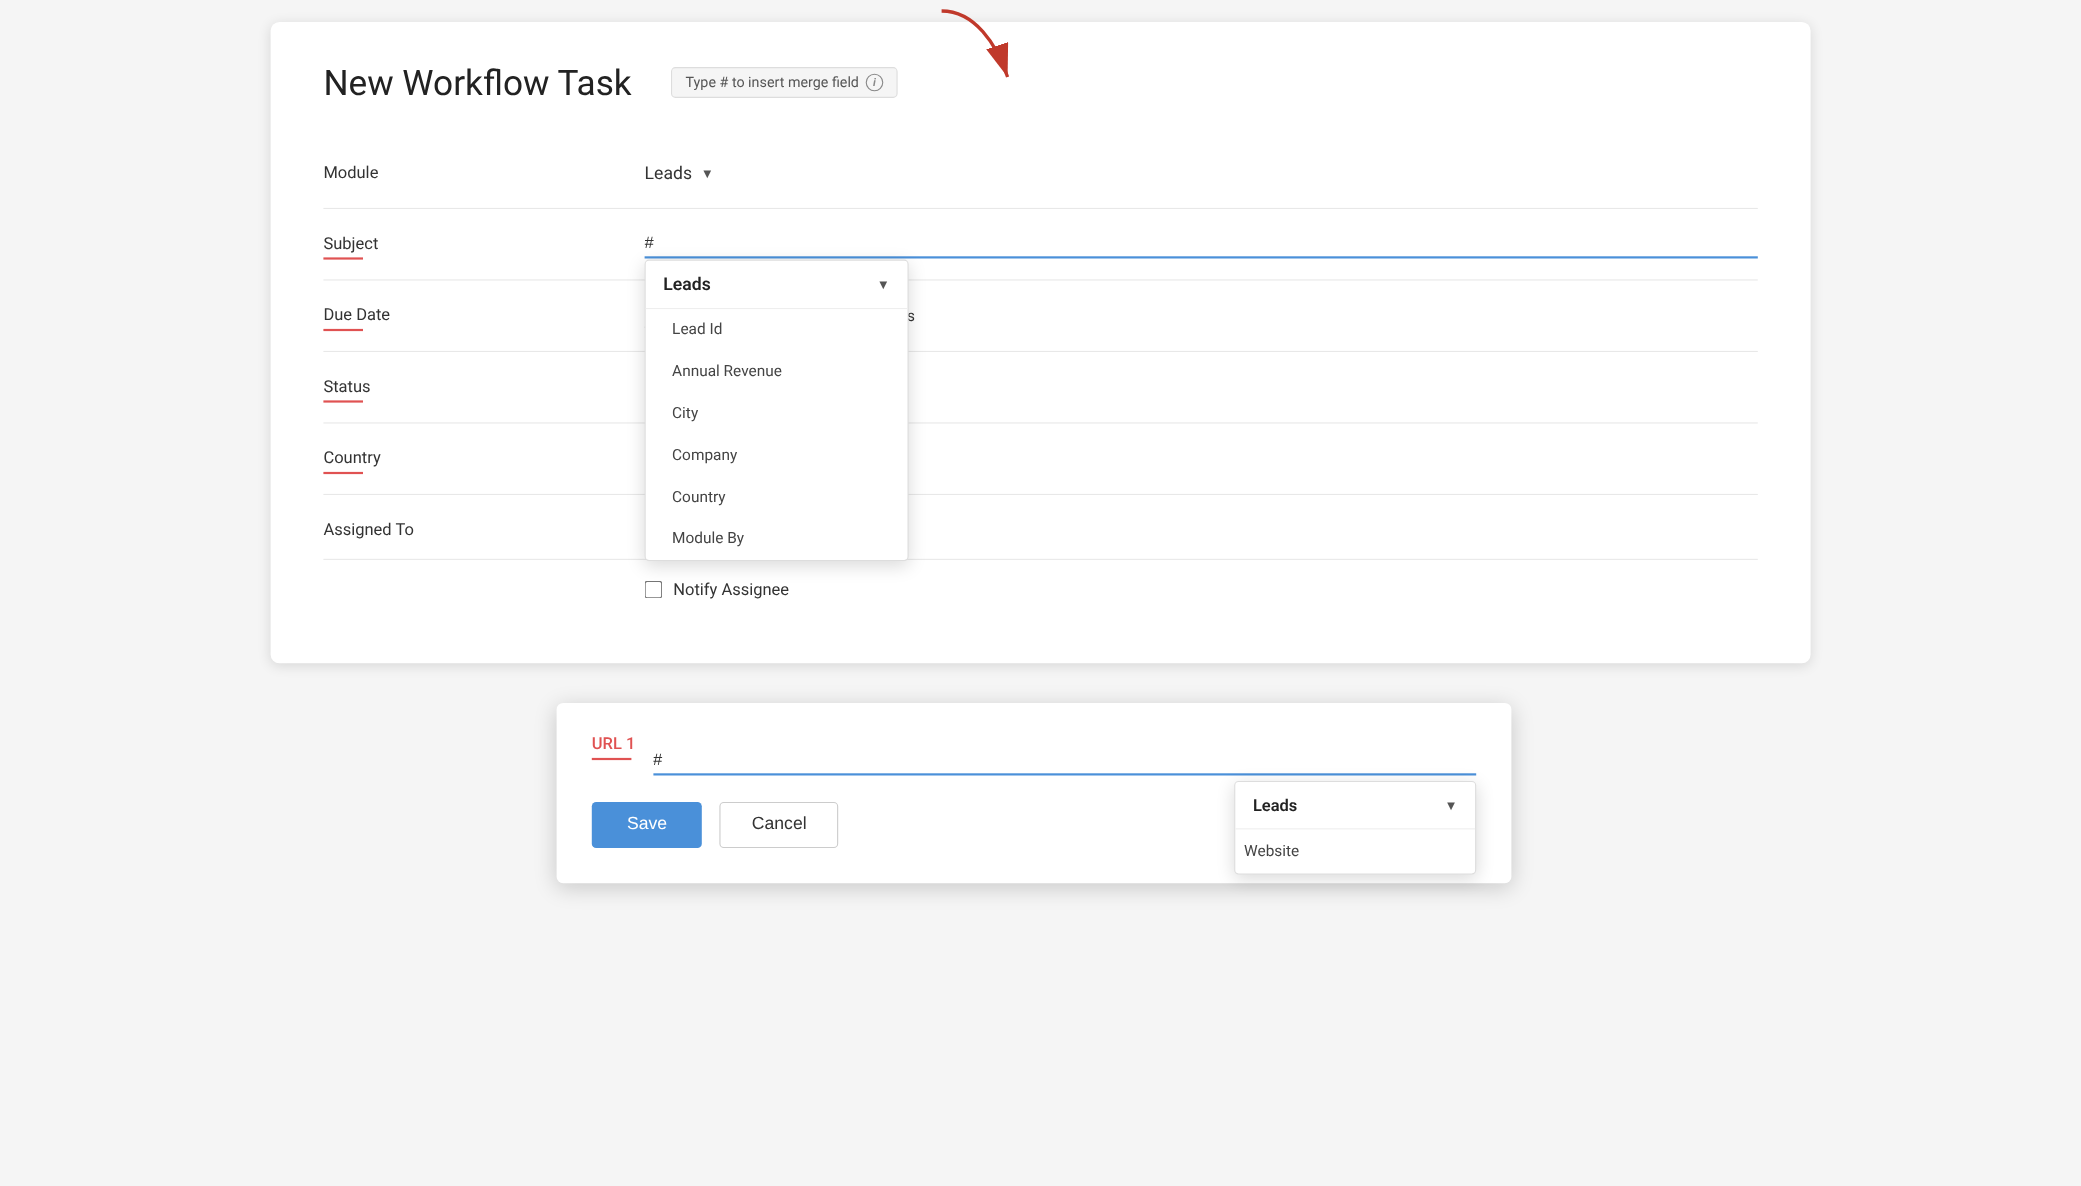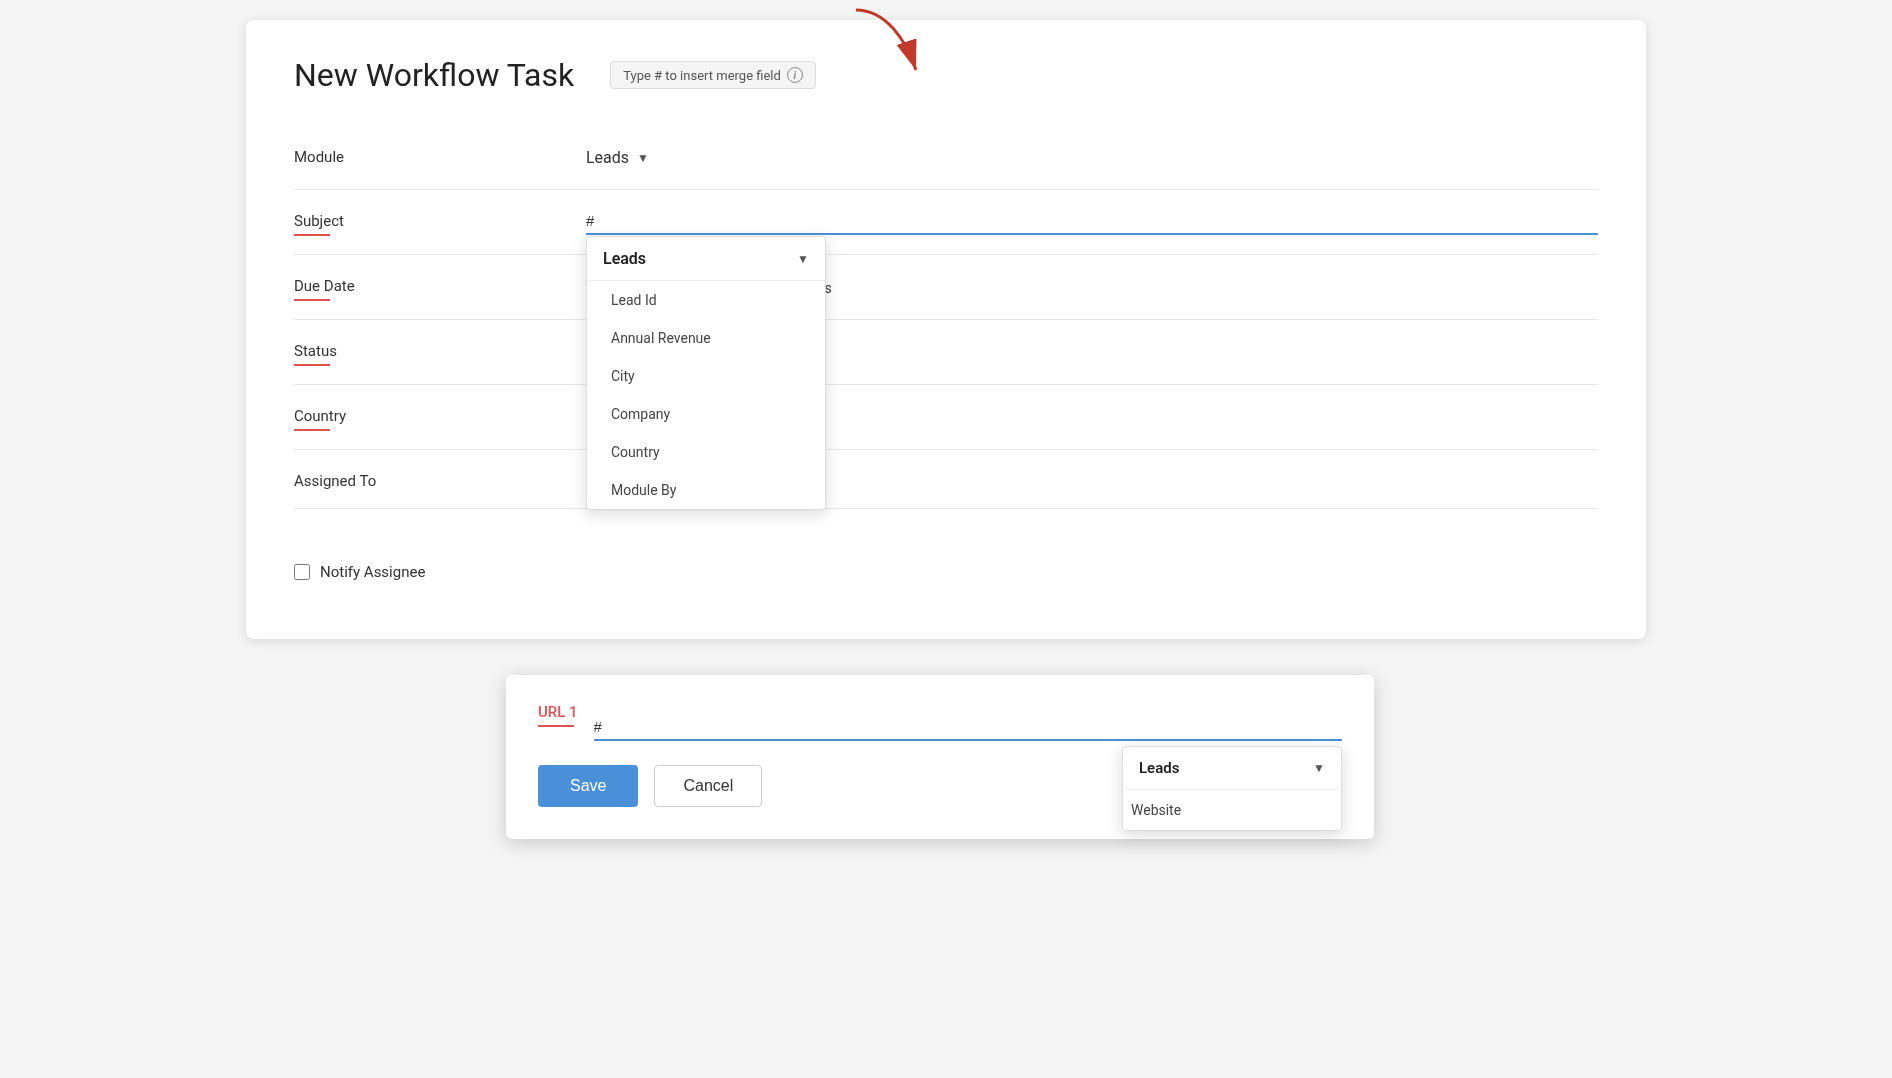--- a/index.html
+++ b/index.html
@@ -409,21 +409,21 @@
     <div class="form-field"></div>
   </div>
 
   <div class="form-row">
     <div class="form-label">
       <span>Assigned To</span>
     </div>
     <div class="form-field"></div>
   </div>
 
-  <div class="form-row" style="border-bottom:none;flex-direction:column;">
+  <div class="form-row" style="border-bottom:none;">
     <div class="form-label"></div>
     <div class="form-field" style="display:flex;align-items:center;gap:10px;">
       <input type="checkbox" style="width: 16px; height: 16px;">
       <span style="font-size:15px;color:#333;">Notify Assignee</span>
     </div>
   </div>
 
   <div class="bottom-panel">
     <div class="url-row">
       <div>

